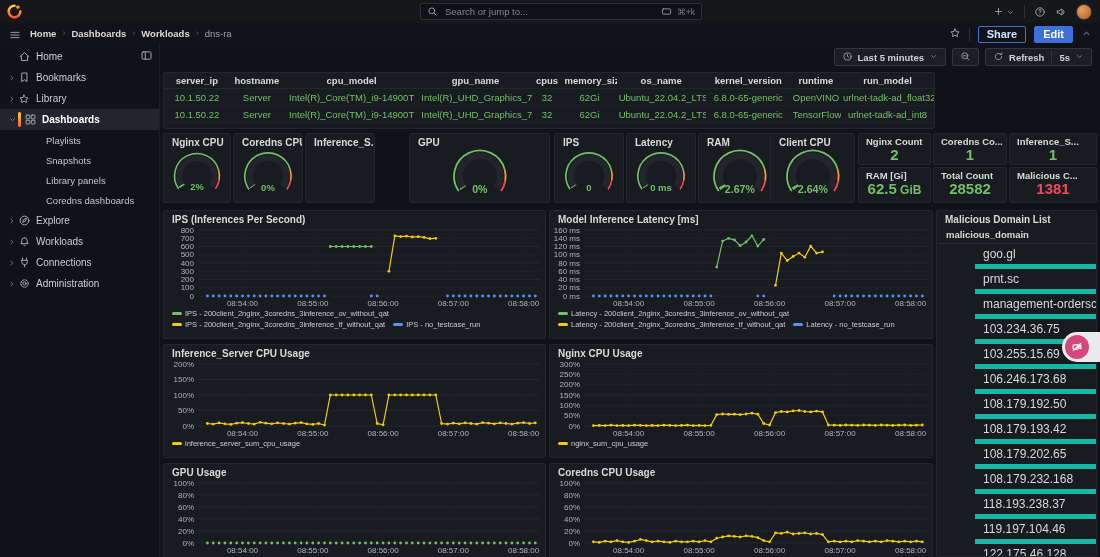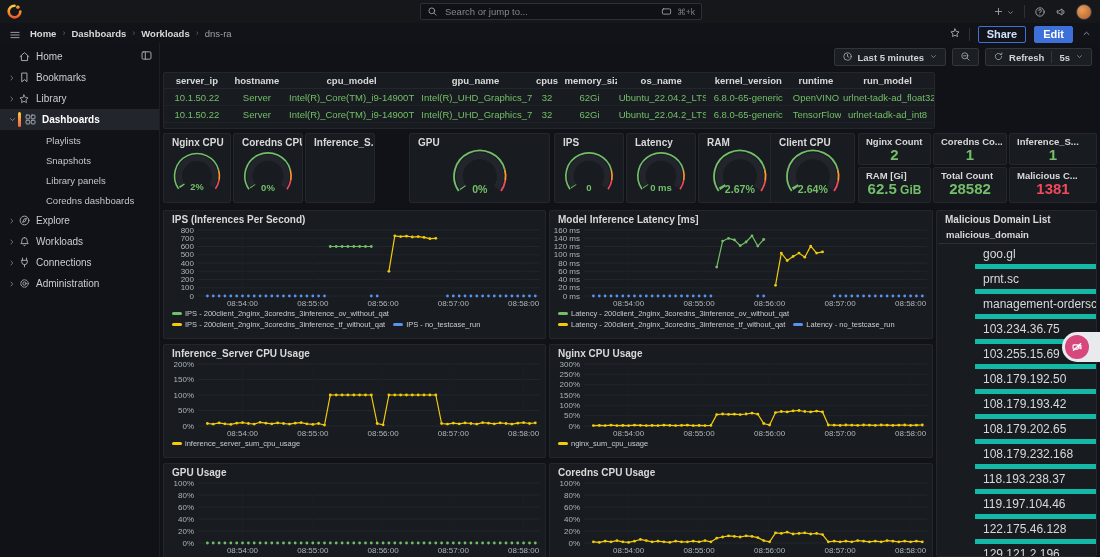--- a/index.html
+++ b/index.html
@@ -1032,20 +1032,21 @@
 
   <section class="panel" style="left:936px;top:210px;width:161px;height:347px;">
     <div class="p-title">Malicious Domain List</div>
     <div class="dl-head">malicious_domain</div>
     <div id="dl-rows">
         <div class="dl-row">goo.gl</div>
         <div class="dl-row">prnt.sc</div>
         <div class="dl-row">management-orderscosctocancelnotai</div>
         <div class="dl-row">103.234.36.75</div>
         <div class="dl-row">103.255.15.69</div>
+        <div class="dl-row">106.246.173.68</div>
         <div class="dl-row">108.179.192.50</div>
         <div class="dl-row">108.179.193.42</div>
         <div class="dl-row">108.179.202.65</div>
         <div class="dl-row">108.179.232.168</div>
         <div class="dl-row">118.193.238.37</div>
         <div class="dl-row">119.197.104.46</div>
         <div class="dl-row">122.175.46.128</div>
         <div class="dl-row">129.121.2.196</div>
         <div class="dl-row">129.121.5.173</div>
         <div class="dl-row">1339.cf</div>

